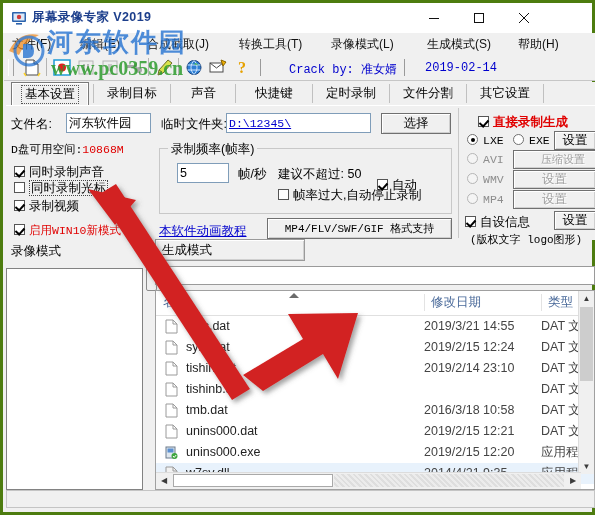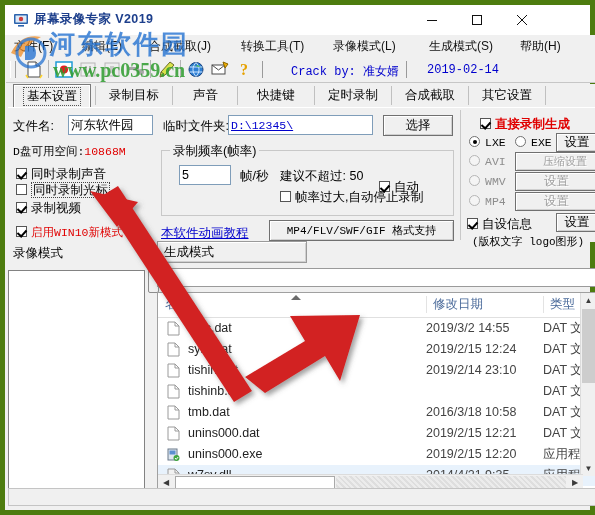--- a/index.html
+++ b/index.html
@@ -3,21 +3,21 @@
 <meta charset="utf-8">
 <style>
   html,body{margin:0;padding:0;}
   body{
     width:595px;height:515px;overflow:hidden;
     font-family:"Liberation Sans","DejaVu Sans",sans-serif;
     font-size:12px;color:#000;background:#f0f0f0;
   }
   .window{
     position:absolute;left:0;top:0;width:595px;height:515px;
-    background:#f0f0f0;border:5px solid #4d7c0f;box-sizing:border-box;
+    background:#f0f0f0;border:3px solid #4d7c0f;box-sizing:border-box;
   }
   
   .titlebar{
     position:absolute;left:0;top:0;width:100%;height:30px;background:#ffffff;
     border-bottom:1px solid #ffffff;box-sizing:border-box;
   }
   .title-icon{
     position:absolute;left:8px;top:7px;width:16px;height:16px;
   }
   .title-text{
@@ -328,21 +328,21 @@
     </div>
     <div class="tabsep" style="left:87px;"></div>
     <div class="tab" style="left:92px;width:68px;">录制目标</div>
     <div class="tabsep" style="left:164px;"></div>
     <div class="tab" style="left:170px;width:55px;">声音</div>
     <div class="tabsep" style="left:229px;"></div>
     <div class="tab" style="left:234px;width:68px;">快捷键</div>
     <div class="tabsep" style="left:306px;"></div>
     <div class="tab" style="left:311px;width:68px;">定时录制</div>
     <div class="tabsep" style="left:383px;"></div>
-    <div class="tab" style="left:388px;width:68px;">合成截取</div>
+    <div class="tab" style="left:388px;width:68px;">文件分割</div>
     <div class="tabsep" style="left:460px;"></div>
     <div class="tab" style="left:465px;width:68px;">其它设置</div>
     <div class="tabsep" style="left:537px;"></div>
   </div>
 
   <div class="panel">
 
     <div class="lbl" style="left:5px;top:10px;">文件名:</div>
     <input class="txt" style="left: 60px; top: 7px; width: 85px; height: 20px;" value="河东软件园">
 
@@ -439,21 +439,21 @@
       <div class="fl-colsep" style="left:385px;"></div>
       <div class="fl-col" style="left:385px;width:55px;">类型</div>
     </div>
 
     <div class="fl-row">
       <span class="fico"><svg width="13" height="15" viewBox="0 0 13 15">
             <path d="M1 1 h7 l4 4 v9 H1 Z" fill="#fff" stroke="#9a9a9a"></path>
             <path d="M8 1 v4 h4" fill="none" stroke="#9a9a9a"></path>
           </svg></span>
       <span class="fl-name">setc.dat</span>
-      <span class="fl-date">2019/3/2 14:55</span>
+      <span class="fl-date">2019/3/21 14:55</span>
       <span class="fl-type">DAT 文</span>
     </div>
     <div class="fl-row">
       <span class="fico"><svg width="13" height="15" viewBox="0 0 13 15">
             <path d="M1 1 h7 l4 4 v9 H1 Z" fill="#fff" stroke="#9a9a9a"></path>
             <path d="M8 1 v4 h4" fill="none" stroke="#9a9a9a"></path>
           </svg></span>
       <span class="fl-name">sym.dat</span>
       <span class="fl-date">2019/2/15 12:24</span>
       <span class="fl-type">DAT 文</span>

